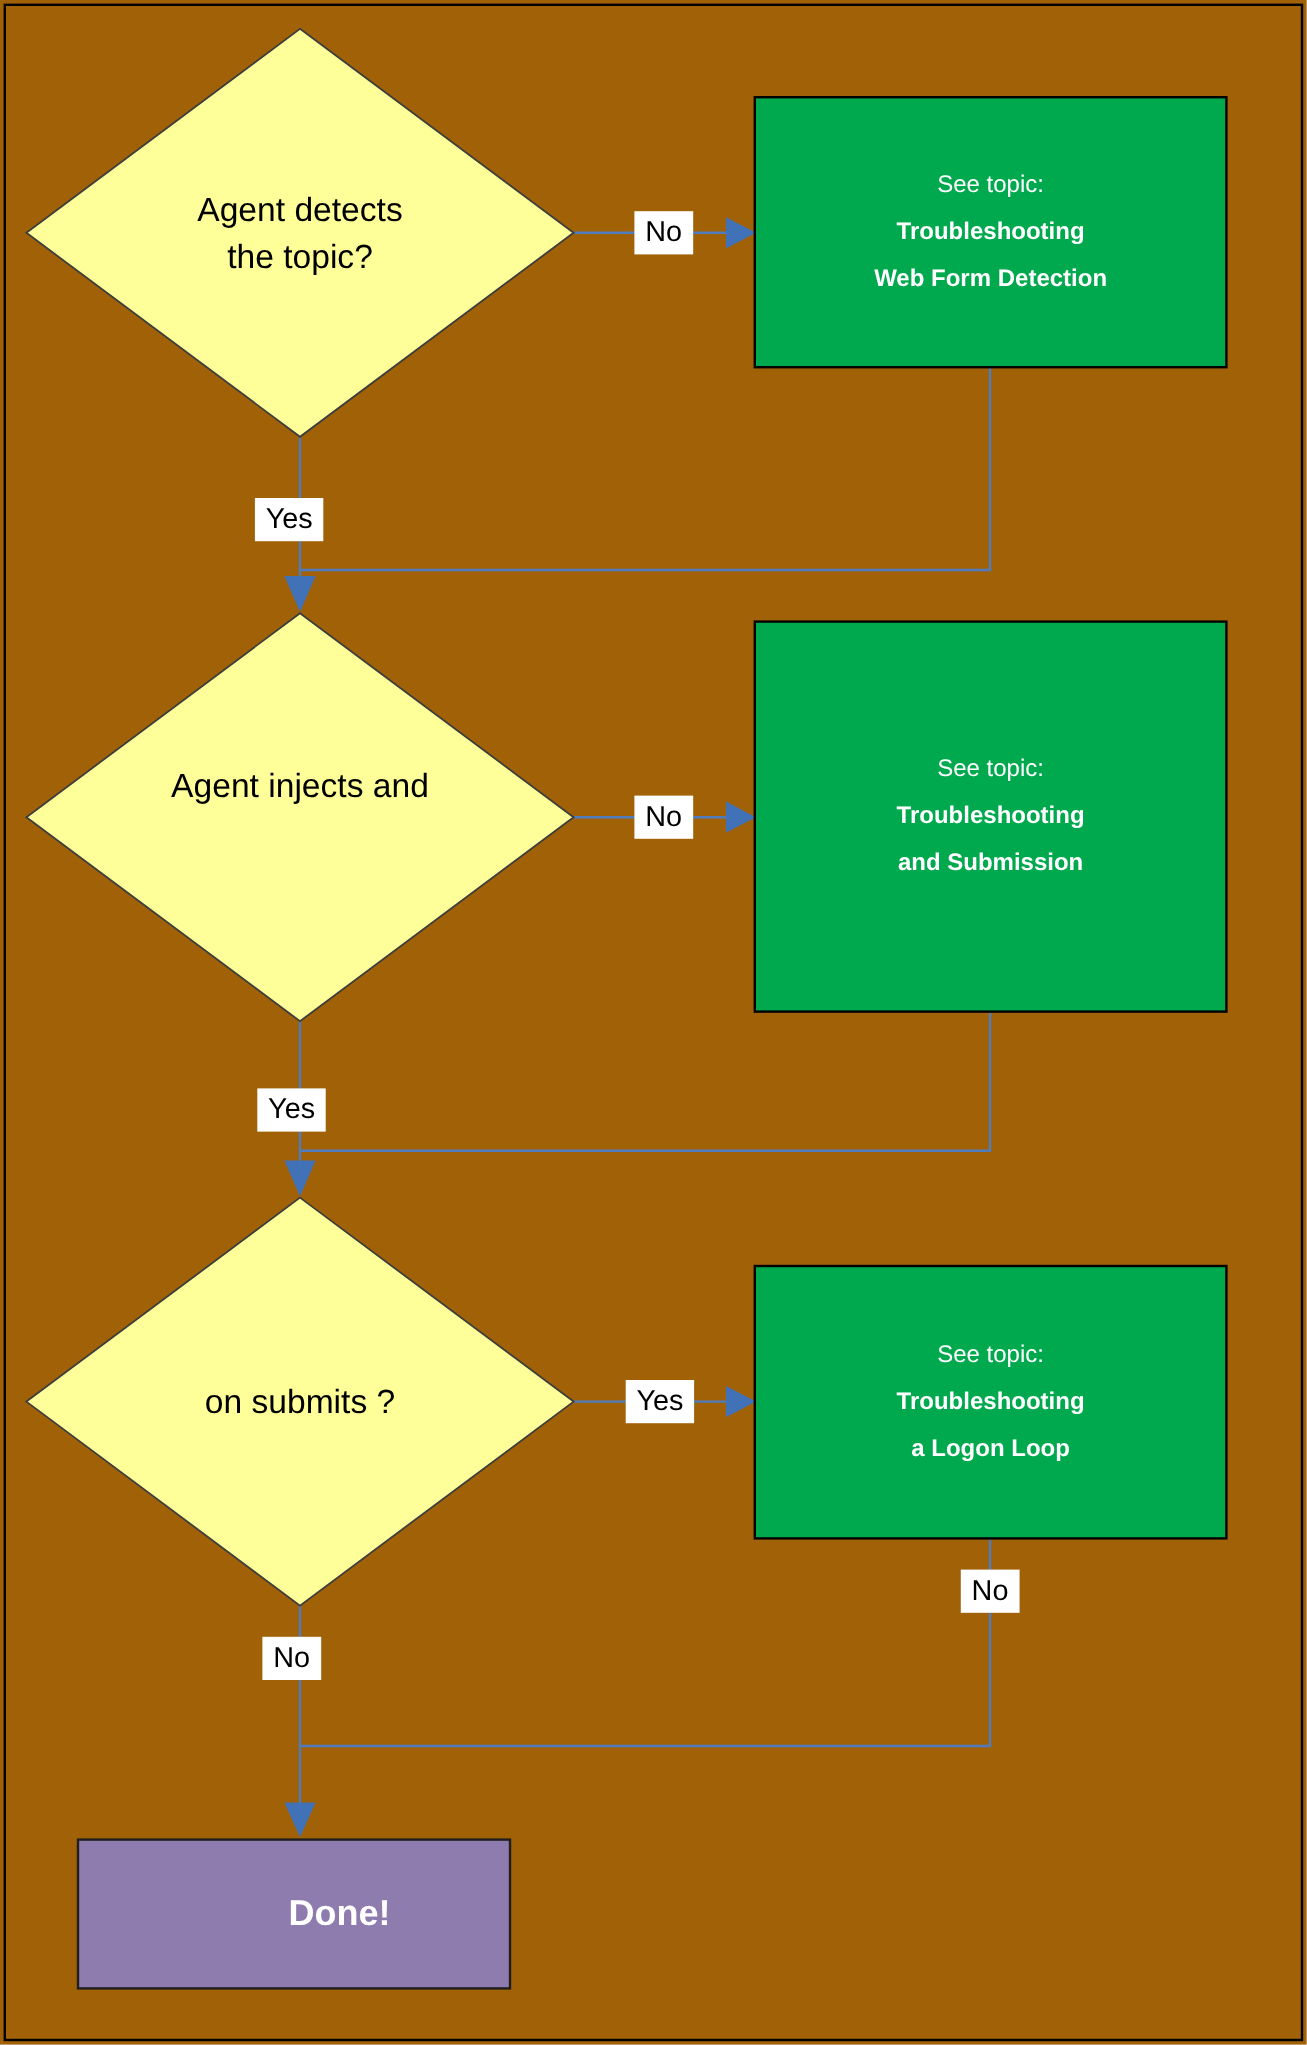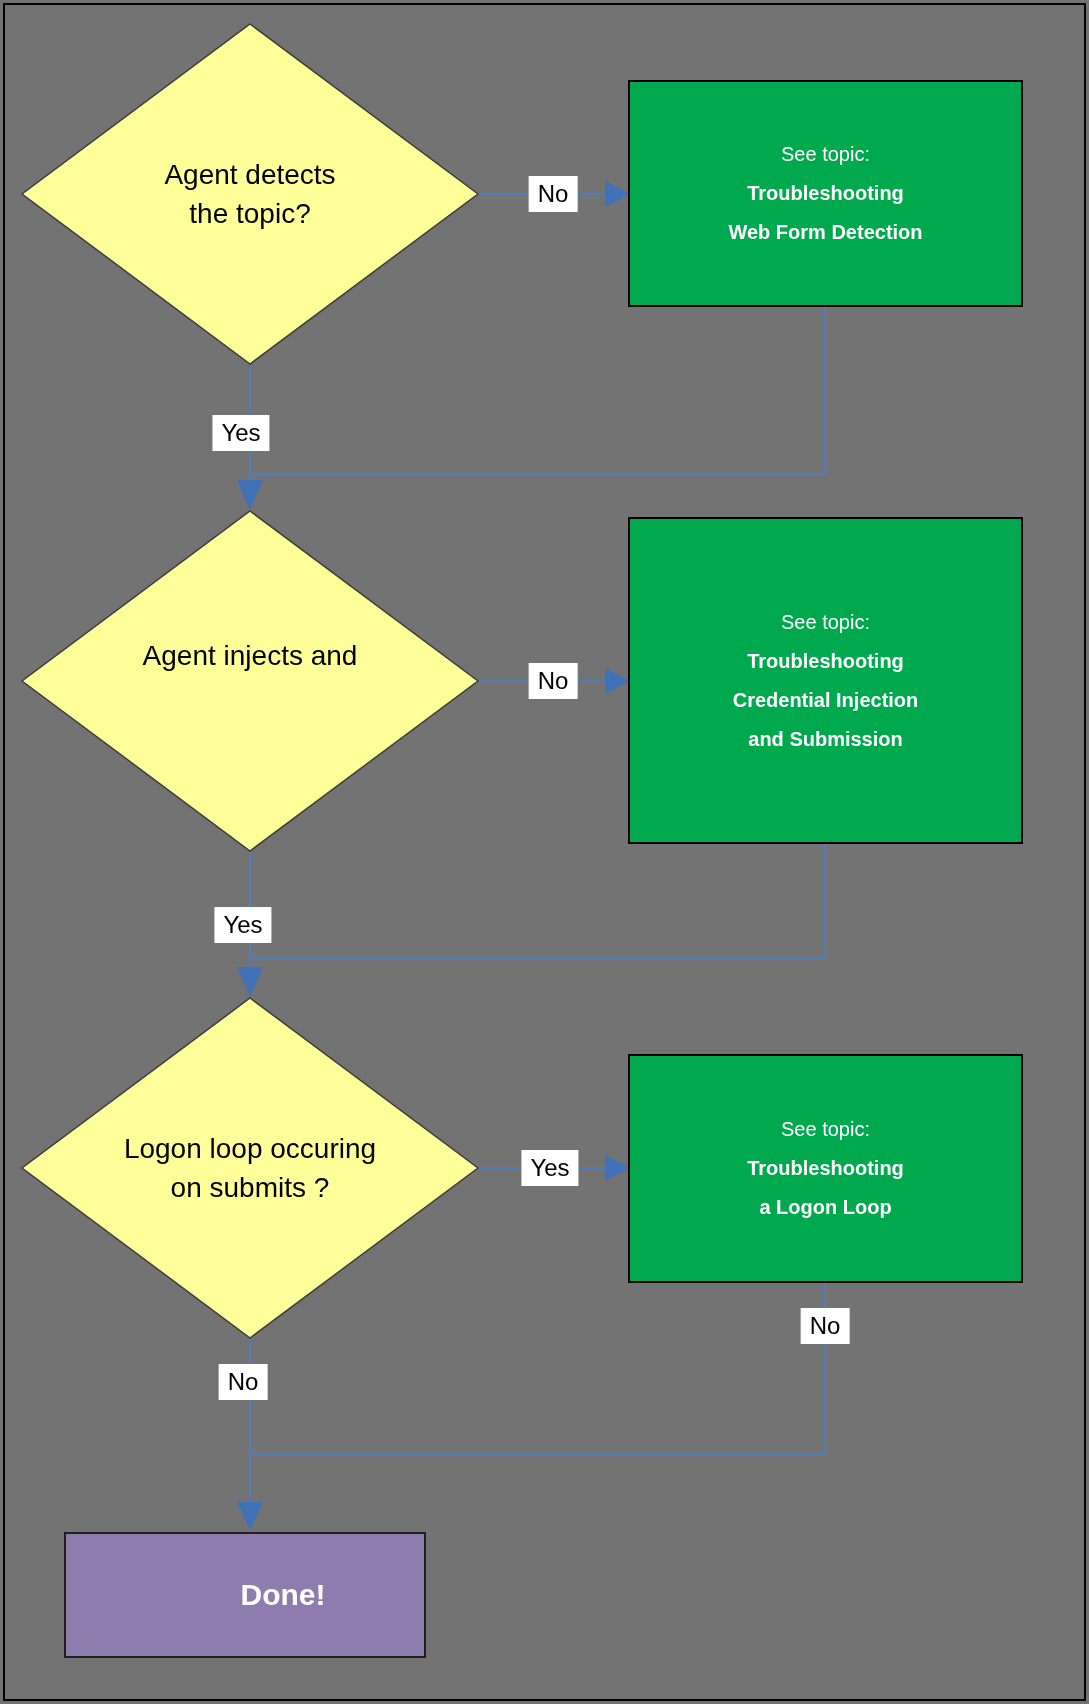--- a/index.html
+++ b/index.html
@@ -1,20 +1,20 @@
 <!DOCTYPE html>
 <html style="--decision-fill: #FFFF99; --topic-fill: #00A94E; --terminal-fill: #8F7CAF; --connector: #4E7CBF; --arrowhead: #4171B6; --decision-text: #000000; --topic-text: #FFFFFF;"><head>
 <meta charset="utf-8">
 <style>
   html, body { margin: 0; padding: 0; background: #ffffff; }
   .canvas {
     position: relative;
     width: 1089px;
     height: 1704px;
-    background: #737373;
+    background: #a16207;
     overflow: hidden;
     font-family: "Liberation Sans", "DejaVu Sans", sans-serif;
   }
   .frame {
     position: absolute;
     inset: 3px;
     border: 2px solid #000000;
     pointer-events: none;
   }
   svg.shapes { position: absolute; left: 0; top: 0; }
@@ -120,34 +120,32 @@
       <div>the topic?</div>
     </div>
   </div>
   <div class="overlay center-anchor decision-text" style="left:250px; top:655px;">
     <div>
       <div>Agent injects and</div>
     </div>
   </div>
   <div class="overlay center-anchor decision-text" style="left:250px; top:1168px;">
     <div>
-      <div>Logon loop occuring</div>
       <div>on submits ?</div>
     </div>
   </div>
 
   <div class="overlay topic-text" style="left:629px; top:81px; width:393px; height:225px;">
     <div>See topic:</div>
     <div class="bold">Troubleshooting</div>
     <div class="bold">Web Form Detection</div>
   </div>
   <div class="overlay topic-text" style="left:629px; top:518px; width:393px; height:325px;">
     <div>See topic:</div>
     <div class="bold">Troubleshooting</div>
-    <div class="bold">Credential Injection</div>
     <div class="bold">and Submission</div>
   </div>
   <div class="overlay topic-text" style="left:629px; top:1055px; width:393px; height:227px;">
     <div>See topic:</div>
     <div class="bold">Troubleshooting</div>
     <div class="bold">a Logon Loop</div>
   </div>
 
   <div class="overlay terminal-text" style="left:79px; top:1533px; width:408px; height:124px;">Done!</div>
 

